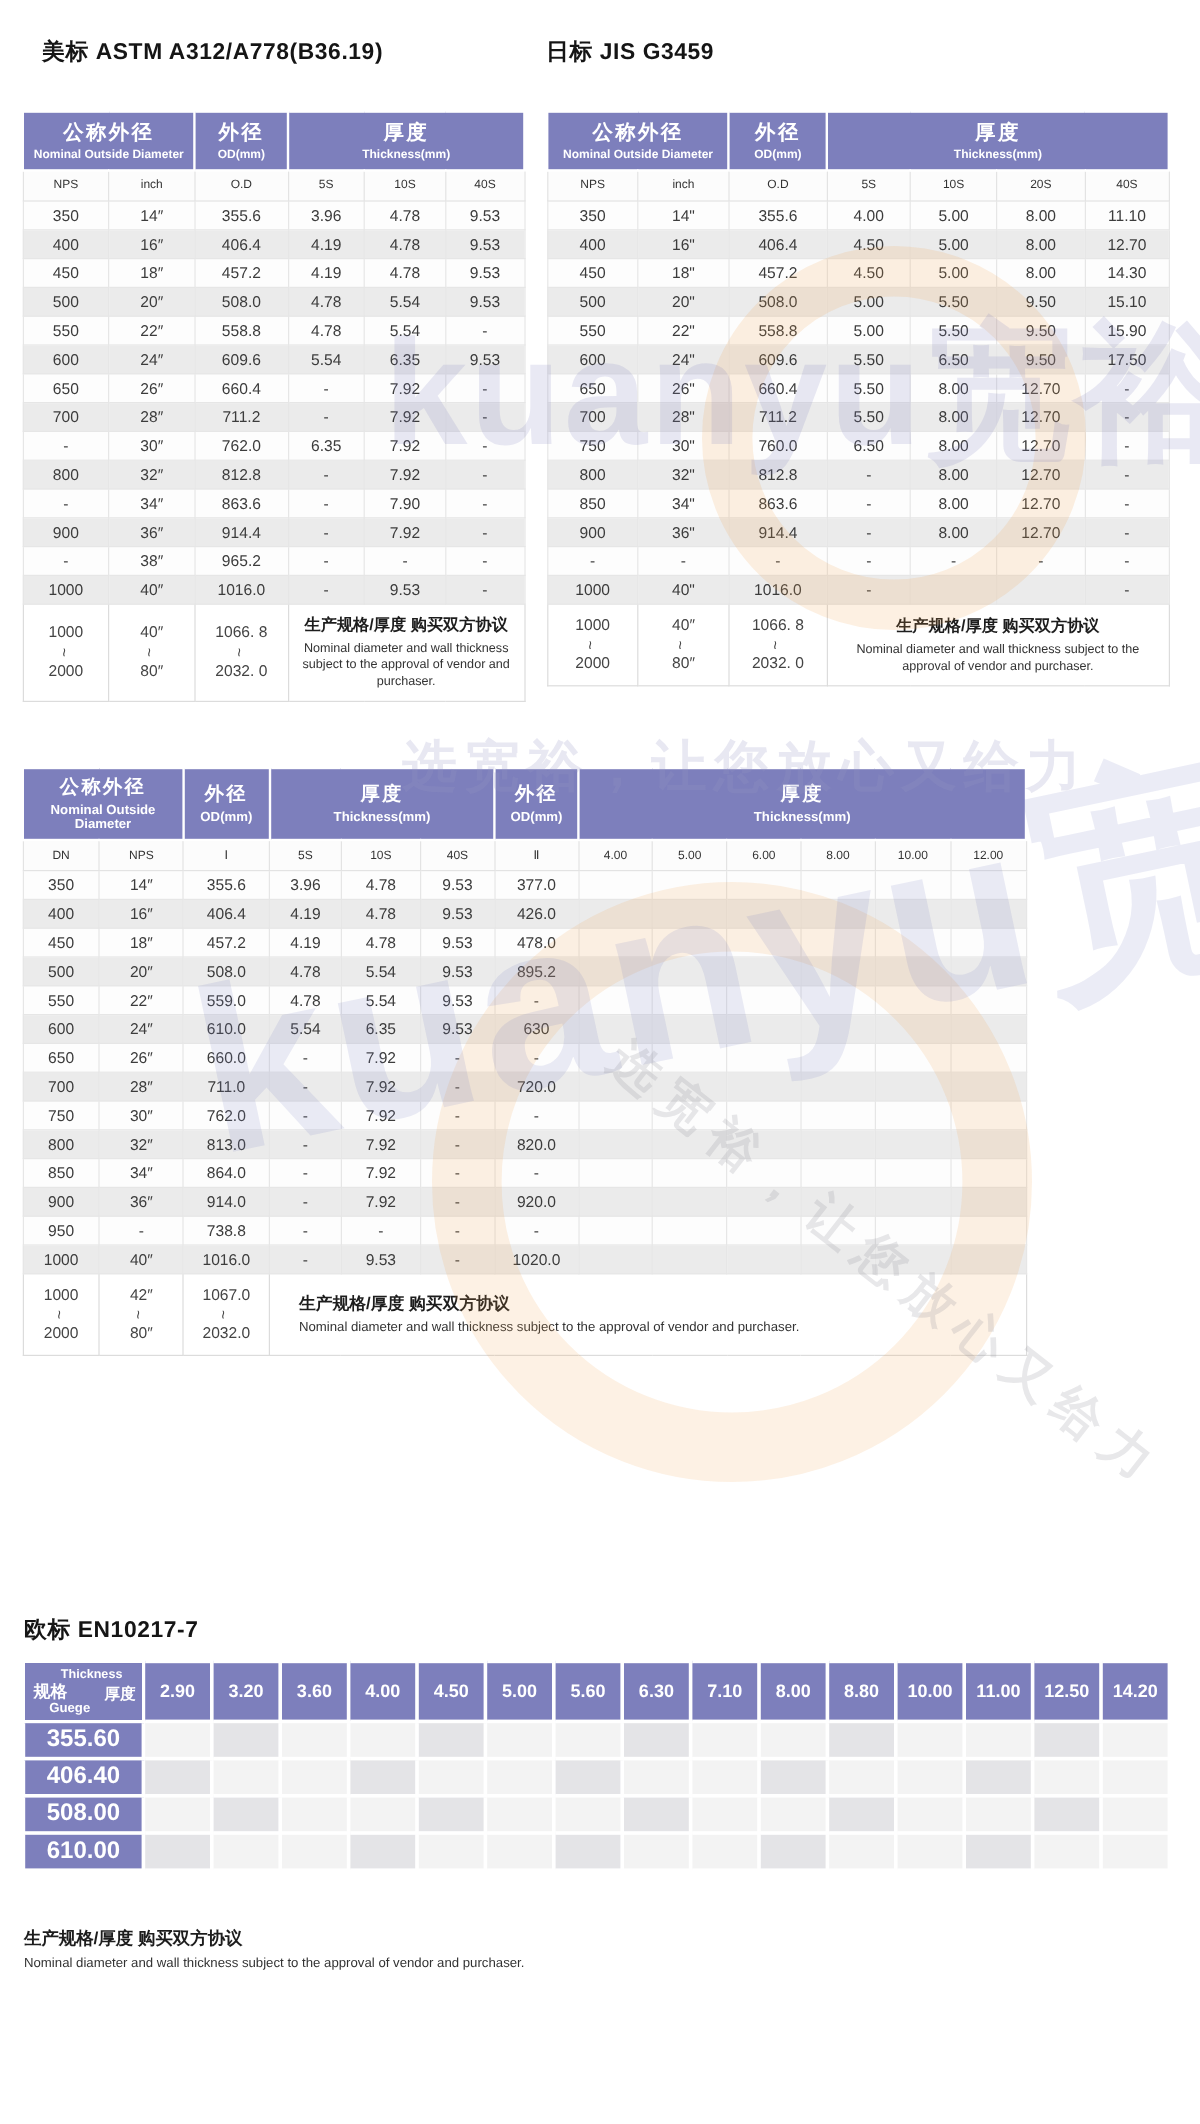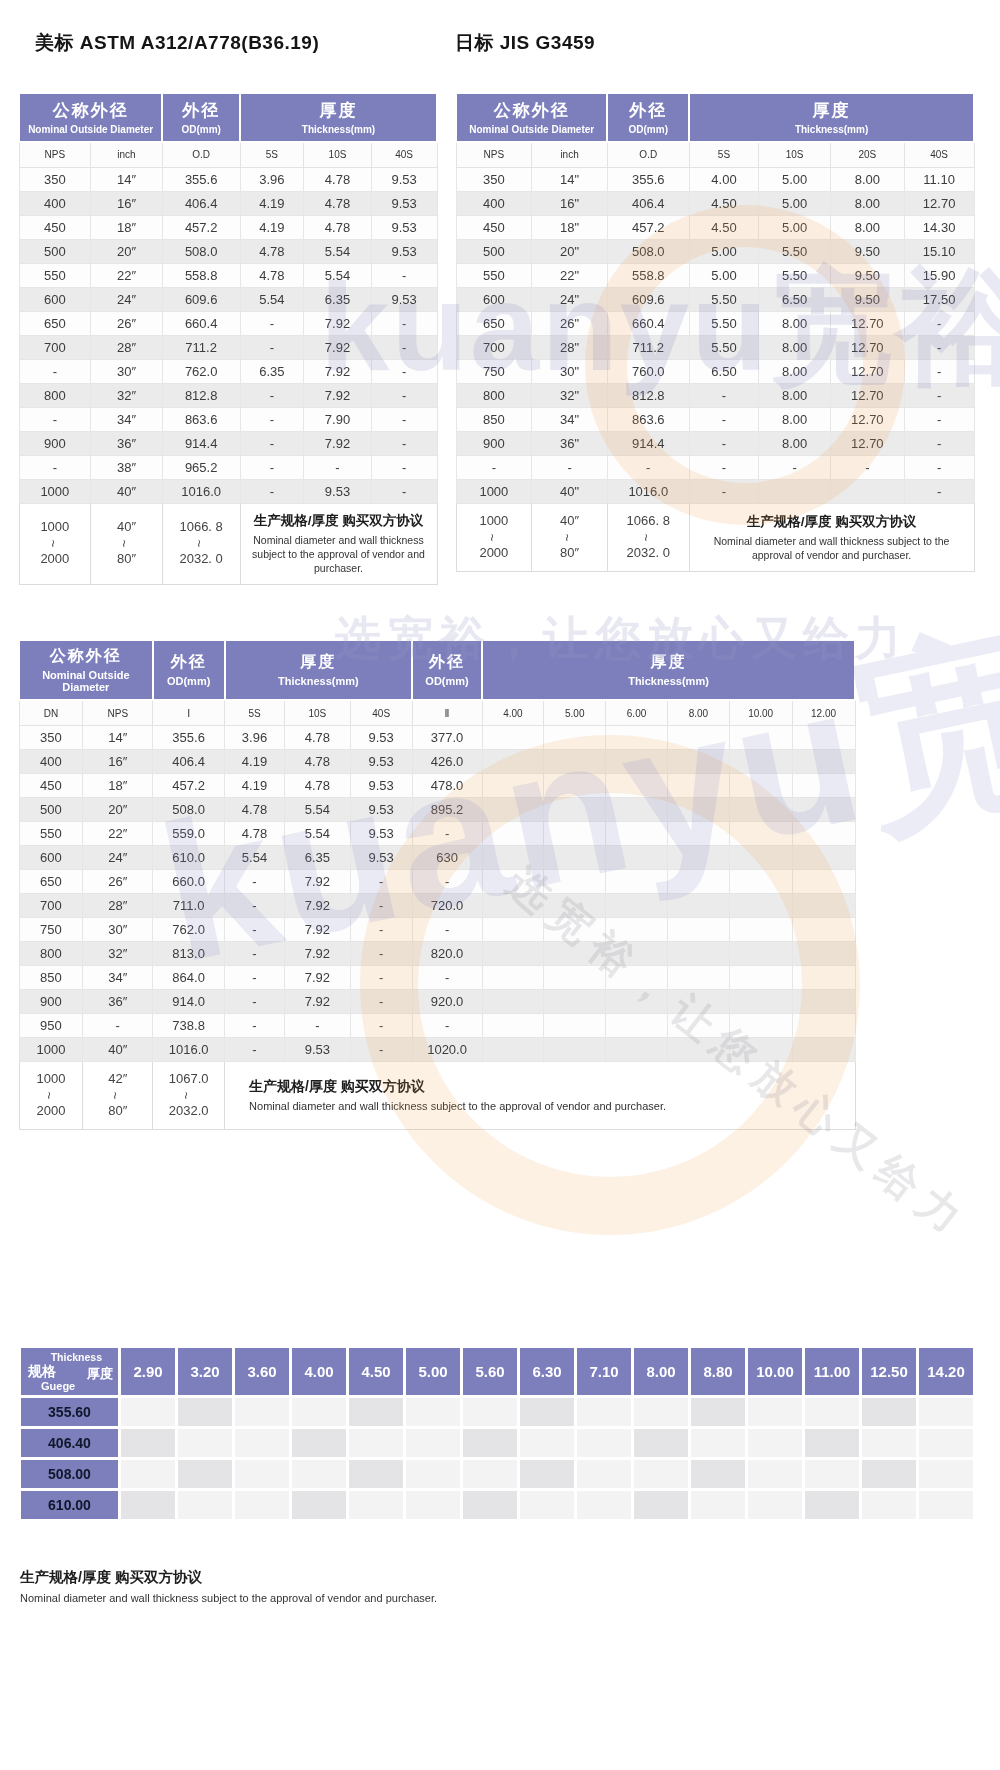--- a/index.html
+++ b/index.html
@@ -46,21 +46,21 @@
   table.en-table th { background:#7d7fbc; color:#fff; border:3px solid #fff; height:50px;
                       font-size:15px; font-weight:bold; text-align:center; }
   th.corner { position:relative; padding:0;
       background:linear-gradient(to bottom right,#7d7fbc calc(50% - 1px),#fff calc(50% - 1px),#fff calc(50% + 1px),#7d7fbc calc(50% + 1px)); }
   th.corner span { position:absolute; color:#fff; }
   th.corner .c-th-en { top:3px; right:16px; font-size:10.5px; }
   th.corner .c-th-cn { top:17px; right:5px; font-size:13px; }
   th.corner .c-ga-cn { top:15px; left:7px; font-size:14px; }
   th.corner .c-ga-en { bottom:3px; left:20px; font-size:11px; }
   table.en-table td { height:31px; border:3px solid #fff; background:#f3f3f3; text-align:center; }
-  table.en-table td:first-child { background:#7d7fbc; color:#0f172a; font-weight:bold; font-size:14px; }
+  table.en-table td:first-child { background:#7d7fbc; color:#ffffff; font-weight:bold; font-size:20px; }
   table.en-table tr:nth-child(odd) td:nth-child(3n) { background:#e4e4e7; }
   table.en-table tr:nth-child(even) td:nth-child(3n+2) { background:#e4e4e7; }
 
   .page-note { margin:46px 0 0 20px; position:relative; z-index:1; }
   .page-note .cn { font-weight:bold; font-size:14.5px; color:#1d1d1d; }
   .page-note .en { font-size:11px; color:#333; margin-top:5px; }
 
   .wm { position:absolute; pointer-events:none; z-index:6; white-space:nowrap; font-weight:bold; }
   .wm-brand-top { left:320px; top:245px; font-size:125px; color:rgba(124,127,192,.17); letter-spacing:2px; }
   .wm-slogan-top { left:335px; top:608px; font-size:46px; color:rgba(150,152,198,.22); letter-spacing:6px; }
@@ -739,20 +739,21 @@
           <td class="note note-left" colspan="10">
             <div class="ncn">生产规格/厚度 购买双方协议</div>
             <div class="nen">Nominal diameter and wall thickness subject  to the approval of vendor and purchaser.</div>
           </td>
         </tr>
       </tfoot>
     </table>
   </div>
 
   <div class="en-sec">
+    <h2 class="sec-title">欧标 EN10217-7</h2>
     <table class="en-table">
       <colgroup>
           <col style="width:100px">
         </colgroup>
       <thead>
         <tr>
           <th class="corner">
             <span class="c-th-en">Thickness</span>
             <span class="c-th-cn">厚度</span>
             <span class="c-ga-cn">规格</span>

